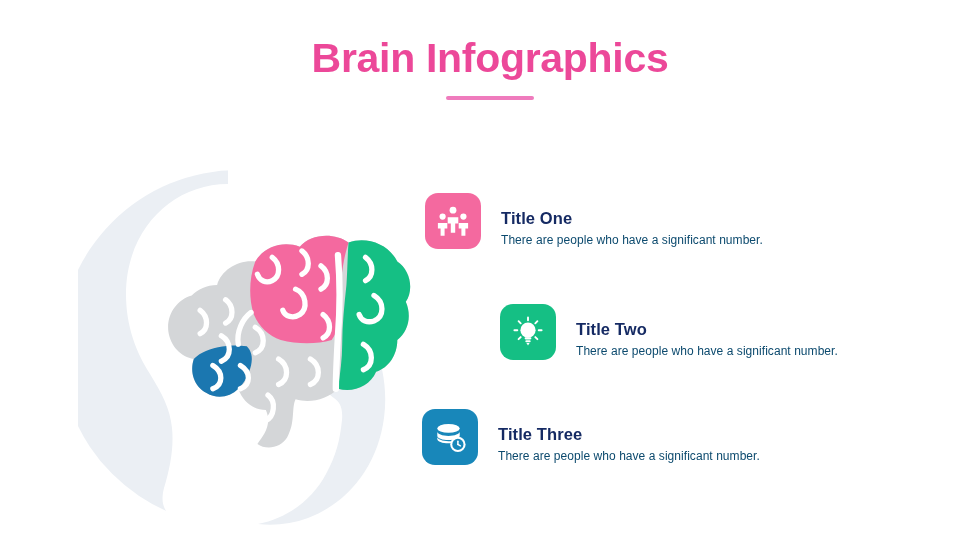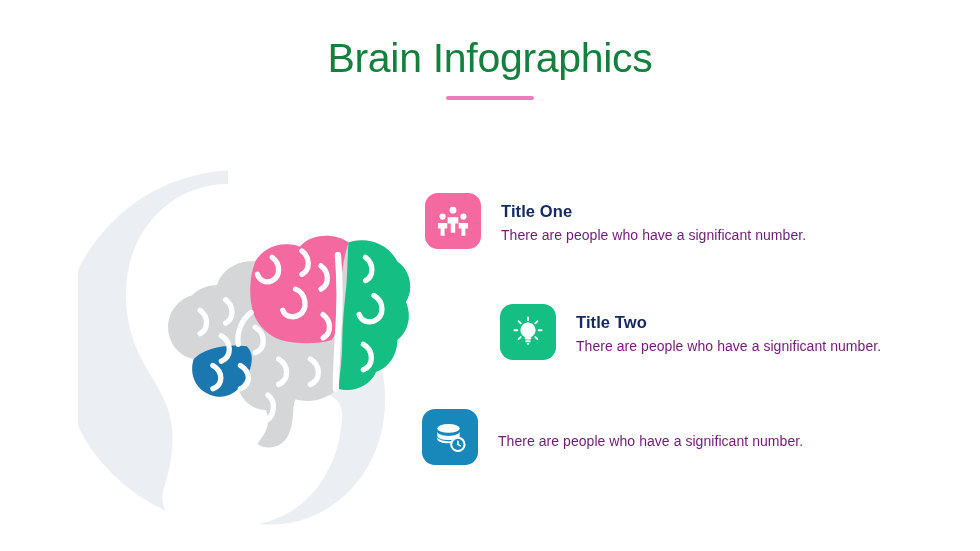--- a/index.html
+++ b/index.html
@@ -22,23 +22,23 @@
   .header {
     position: absolute;
     top: 36px;
     left: 0;
     width: 980px;
     text-align: center;
   }
   .slide-title {
     margin: 0;
     font-size: 41px;
-    font-weight: 400;
+    font-weight: 700;
     letter-spacing: -0.3px;
-    color: #15803d;
+    color: #ec4899;
     line-height: 1.12;
     font-family: "Liberation Sans", sans-serif;
   }
   .slide-subtitle {
     margin: 11px 0 0 0;
     font-size: 14.5px;
     font-weight: 400;
     color: #8b8f96;
     letter-spacing: 0.05px;
   }
@@ -67,21 +67,21 @@
   
   .items {
     position: absolute;
     left: 415px;
     top: 185px;
     width: 540px;
   }
   .item {
     position: absolute;
     display: flex;
-    align-items: center;
+    align-items: flex-end;
   }
   .item-1 { left: 10px;  top: 8px;   }
   .item-2 { left: 40px;  top: 119px; padding-left: 45px; }
   .item-3 { left: 7px;   top: 224px; }
 
   .item-icon {
     width: 56px;
     height: 56px;
     border-radius: 13px;
     flex: 0 0 56px;
@@ -98,23 +98,23 @@
   .item-title {
     margin: 0;
     font-size: 16.5px;
     font-weight: 700;
     color: #152a63;
     letter-spacing: 0.1px;
     line-height: 1.2;
   }
   .item-desc {
     margin: 5px 0 0 0;
-    font-size: 14px;
+    font-size: 12px;
     font-weight: 400;
-    color: #701a75;
+    color: #0c4a6e;
     line-height: 1.3;
     letter-spacing: 0.05px;
     white-space: nowrap;
   }
 </style>
 </head>
 <body>
 
 <div class="slide">
 
@@ -323,18 +323,19 @@
           <g fill="#1887ba">
             <circle cx="24.9" cy="24.4" r="5.6"></circle>
           </g>
           <g stroke="#ffffff" stroke-width="1.5" stroke-linecap="round">
             <line x1="24.9" y1="21.2" x2="24.9" y2="24.4"></line>
             <line x1="24.9" y1="24.4" x2="27.4" y2="25.8"></line>
           </g>
         </svg>
       </div>
       <div class="item-text">
+        <p class="item-title">Title Three</p>
         <p class="item-desc">There are people who have a significant number.</p>
       </div>
     </div>
 
   </div>
 </div>
 
 </body></html>

